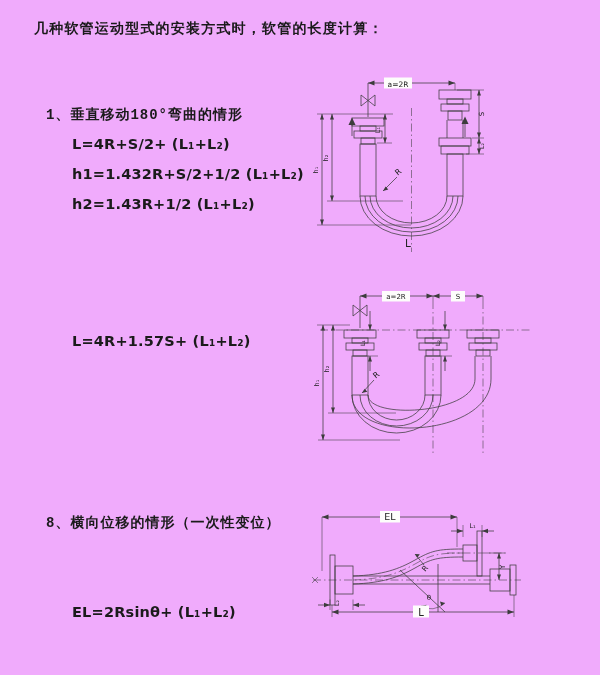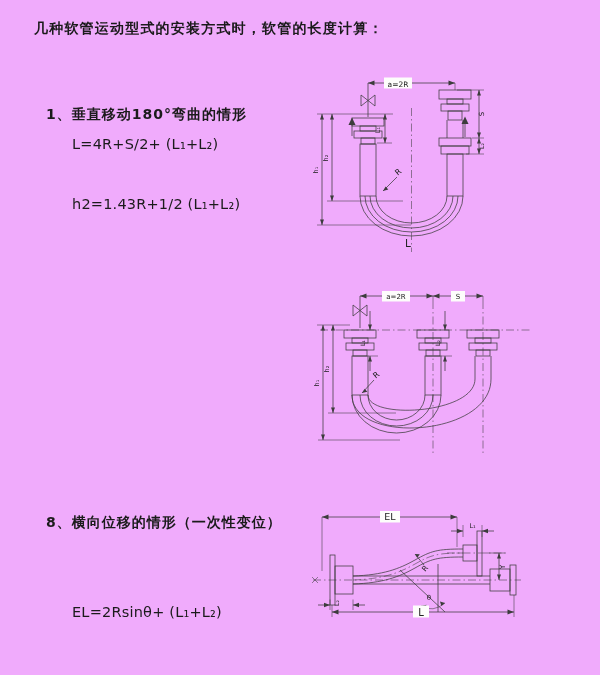--- a/index.html
+++ b/index.html
@@ -1,37 +1,38 @@
 <!DOCTYPE html>
 <html><head>
 <meta charset="utf-8">
 <style>
   html,body{margin:0;padding:0;background:#ffffff;}
   .canvas{position:relative;width:600px;height:675px;background:#f0abfc;overflow:hidden;
           font-family:"DejaVu Sans",sans-serif;color:#1b1b1b;}
   .title{position:absolute;left:34px;top:20px;font-size:14px;font-weight:bold;letter-spacing:1.2px;white-space:nowrap;}
-  .sec-head{position:absolute;font-size:14px;font-weight:bold;letter-spacing:1px;white-space:nowrap;}
-  .formula{position:absolute;left:72px;font-size:14.5px;font-weight:400;letter-spacing:0.2px;white-space:nowrap;}
+  .sec-head{position:absolute;font-size:14px;font-weight:bold;letter-spacing:1px;white-space:nowrap;font-family:Liberation Mono, monospace;}
+  .formula{position:absolute;left:72px;font-size:14.5px;font-weight:700;letter-spacing:0.2px;white-space:nowrap;}
   svg.diag{position:absolute;}
   svg.diag line,svg.diag path,svg.diag rect,svg.diag polygon.o{stroke:#3c3c3c;stroke-width:0.75;fill:none;}
   svg.diag .cl{stroke-dasharray:8,3,1.5,3;stroke-width:0.55;}
   svg.diag .thin{stroke-width:0.55;}
   svg.diag .fil{fill:#3c3c3c;stroke:none;}
   svg.diag .wbg{fill:#fdfdfb;stroke:none;}
   svg.diag text{fill:#222;font-family:"DejaVu Sans",sans-serif;stroke:none;}
 </style>
 </head>
 <body>
 
 <div class="canvas">
 
   <div class="title">几种软管运动型式的安装方式时，软管的长度计算：</div>
 
   <div class="sec-head" style="left:46px;top:106px">1、垂直移动180°弯曲的情形</div>
   <div class="formula" style="top:136px">L=4R+S/2+ (L₁+L₂)</div>
+  <div class="formula" style="top:166px">h1=1.432R+S/2+1/2 (L₁+L₂)</div>
   <div class="formula" style="top:196px">h2=1.43R+1/2 (L₁+L₂)</div>
 
   <svg class="diag" style="left:300px;top:74px" width="240" height="182" viewBox="0 0 240 182">
     <defs>
       <pattern id="hA" width="4" height="4" patternUnits="userSpaceOnUse">
         <path d="M0,4L4,0M0,0L4,4" stroke="#6f6f6f" stroke-width="0.5" fill="none"></path>
       </pattern>
     </defs>
     <g>
       <line class="cl" x1="111.5" y1="34" x2="111.5" y2="178"></line>
@@ -108,20 +109,21 @@
       <text x="80" y="56" font-size="6.5" text-anchor="middle" transform="rotate(-90 80 56)">L₁</text>
       <text x="184" y="40" font-size="7" text-anchor="middle" transform="rotate(-90 184 40)">S</text>
       <text x="184" y="72" font-size="6" text-anchor="middle" transform="rotate(-90 184 72)">L₂</text>
       <text x="18" y="96" font-size="6.5" text-anchor="middle" transform="rotate(-90 18 96)">h₁</text>
       <text x="28" y="84" font-size="6.5" text-anchor="middle" transform="rotate(-90 28 84)">h₂</text>
       <text x="100" y="100" font-size="8" text-anchor="middle" transform="rotate(-40 100 100)">R</text>
       <text x="108" y="173" font-size="10.5" text-anchor="middle">L</text>
     </g>
   </svg>
 
+  <div class="formula" style="top:333px">L=4R+1.57S+ (L₁+L₂)</div>
 
   <svg class="diag" style="left:300px;top:283px" width="255" height="185" viewBox="0 0 255 185">
     <defs>
       <pattern id="hB" width="4" height="4" patternUnits="userSpaceOnUse">
         <path d="M0,4L4,0M0,0L4,4" stroke="#6f6f6f" stroke-width="0.5" fill="none"></path>
       </pattern>
     </defs>
     <g>
       <line class="cl" x1="20" y1="47" x2="230" y2="47"></line>
       <line class="cl" x1="133" y1="18" x2="133" y2="170"></line>

